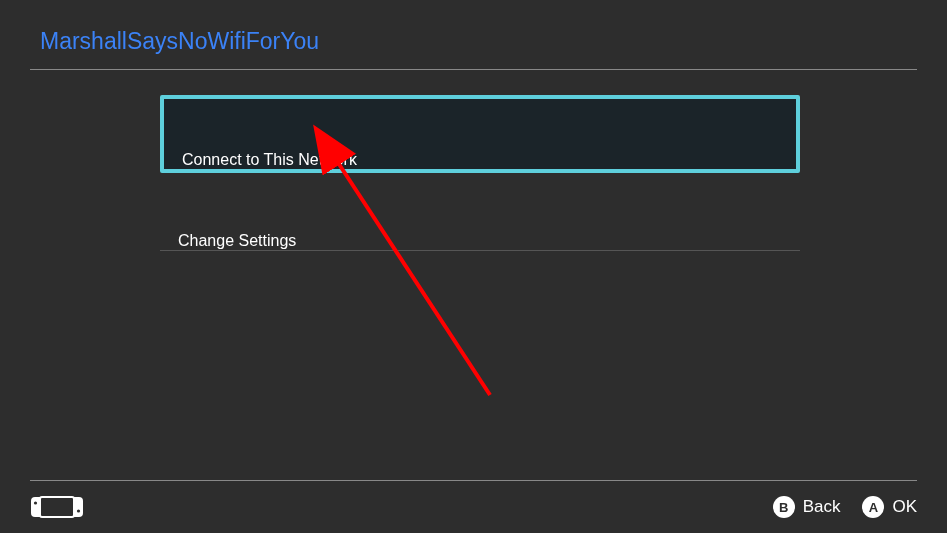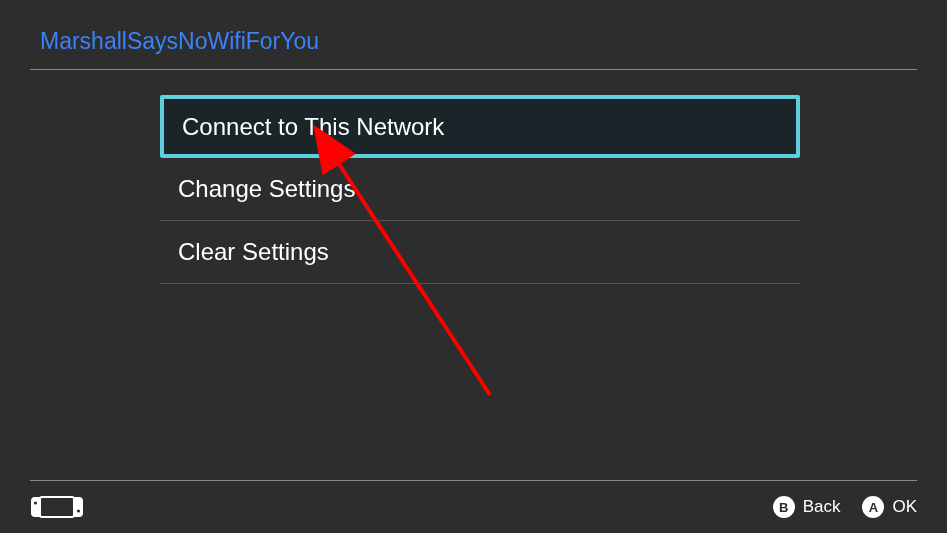--- a/index.html
+++ b/index.html
@@ -22,25 +22,25 @@
     border: none;
     border-top: 1px solid #888;
     margin: 0 30px;
   }
   .content {
     padding: 25px 0 0 0;
     margin-left: 160px;
     width: 640px;
   }
   .menu-item {
-    height: 63px;
+    height: 78px;
     display: flex;
-    align-items: center;
+    align-items: flex-end;
     padding: 0 18px;
-    font-size: 24px;
+    font-size: 16px;
     color: #ffffff;
     border-bottom: 1px solid #555;
     cursor: pointer;
   }
   .menu-item.selected {
     border: 4px solid #5ecfdc;
     background: #1b2429;
     color: #ffffff;
     border-radius: 2px;
   }
@@ -112,23 +112,20 @@
 </div>
 <hr class="header-divider">
 
 <div class="content">
   <div class="menu-item selected">
     <span>Connect to This Network</span>
   </div>
   <div class="menu-item">
     <span>Change Settings</span>
   </div>
-  <div class="menu-item">
-    <span>Clear Settings</span>
-  </div>
 </div>
 
 <hr class="footer-divider">
 <div class="footer">
   <div class="footer-left">
     <span class="controller-icon">
       <svg width="54" height="22" viewBox="0 0 54 22">
         <rect x="10" y="1" width="34" height="20" rx="2" fill="none" stroke="#ffffff" stroke-width="2"></rect>
         <path d="M10 1 L5 1 Q1 1 1 5 L1 17 Q1 21 5 21 L10 21 Z" fill="#ffffff"></path>
         <path d="M44 1 L49 1 Q53 1 53 5 L53 17 Q53 21 49 21 L44 21 Z" fill="#ffffff"></path>

